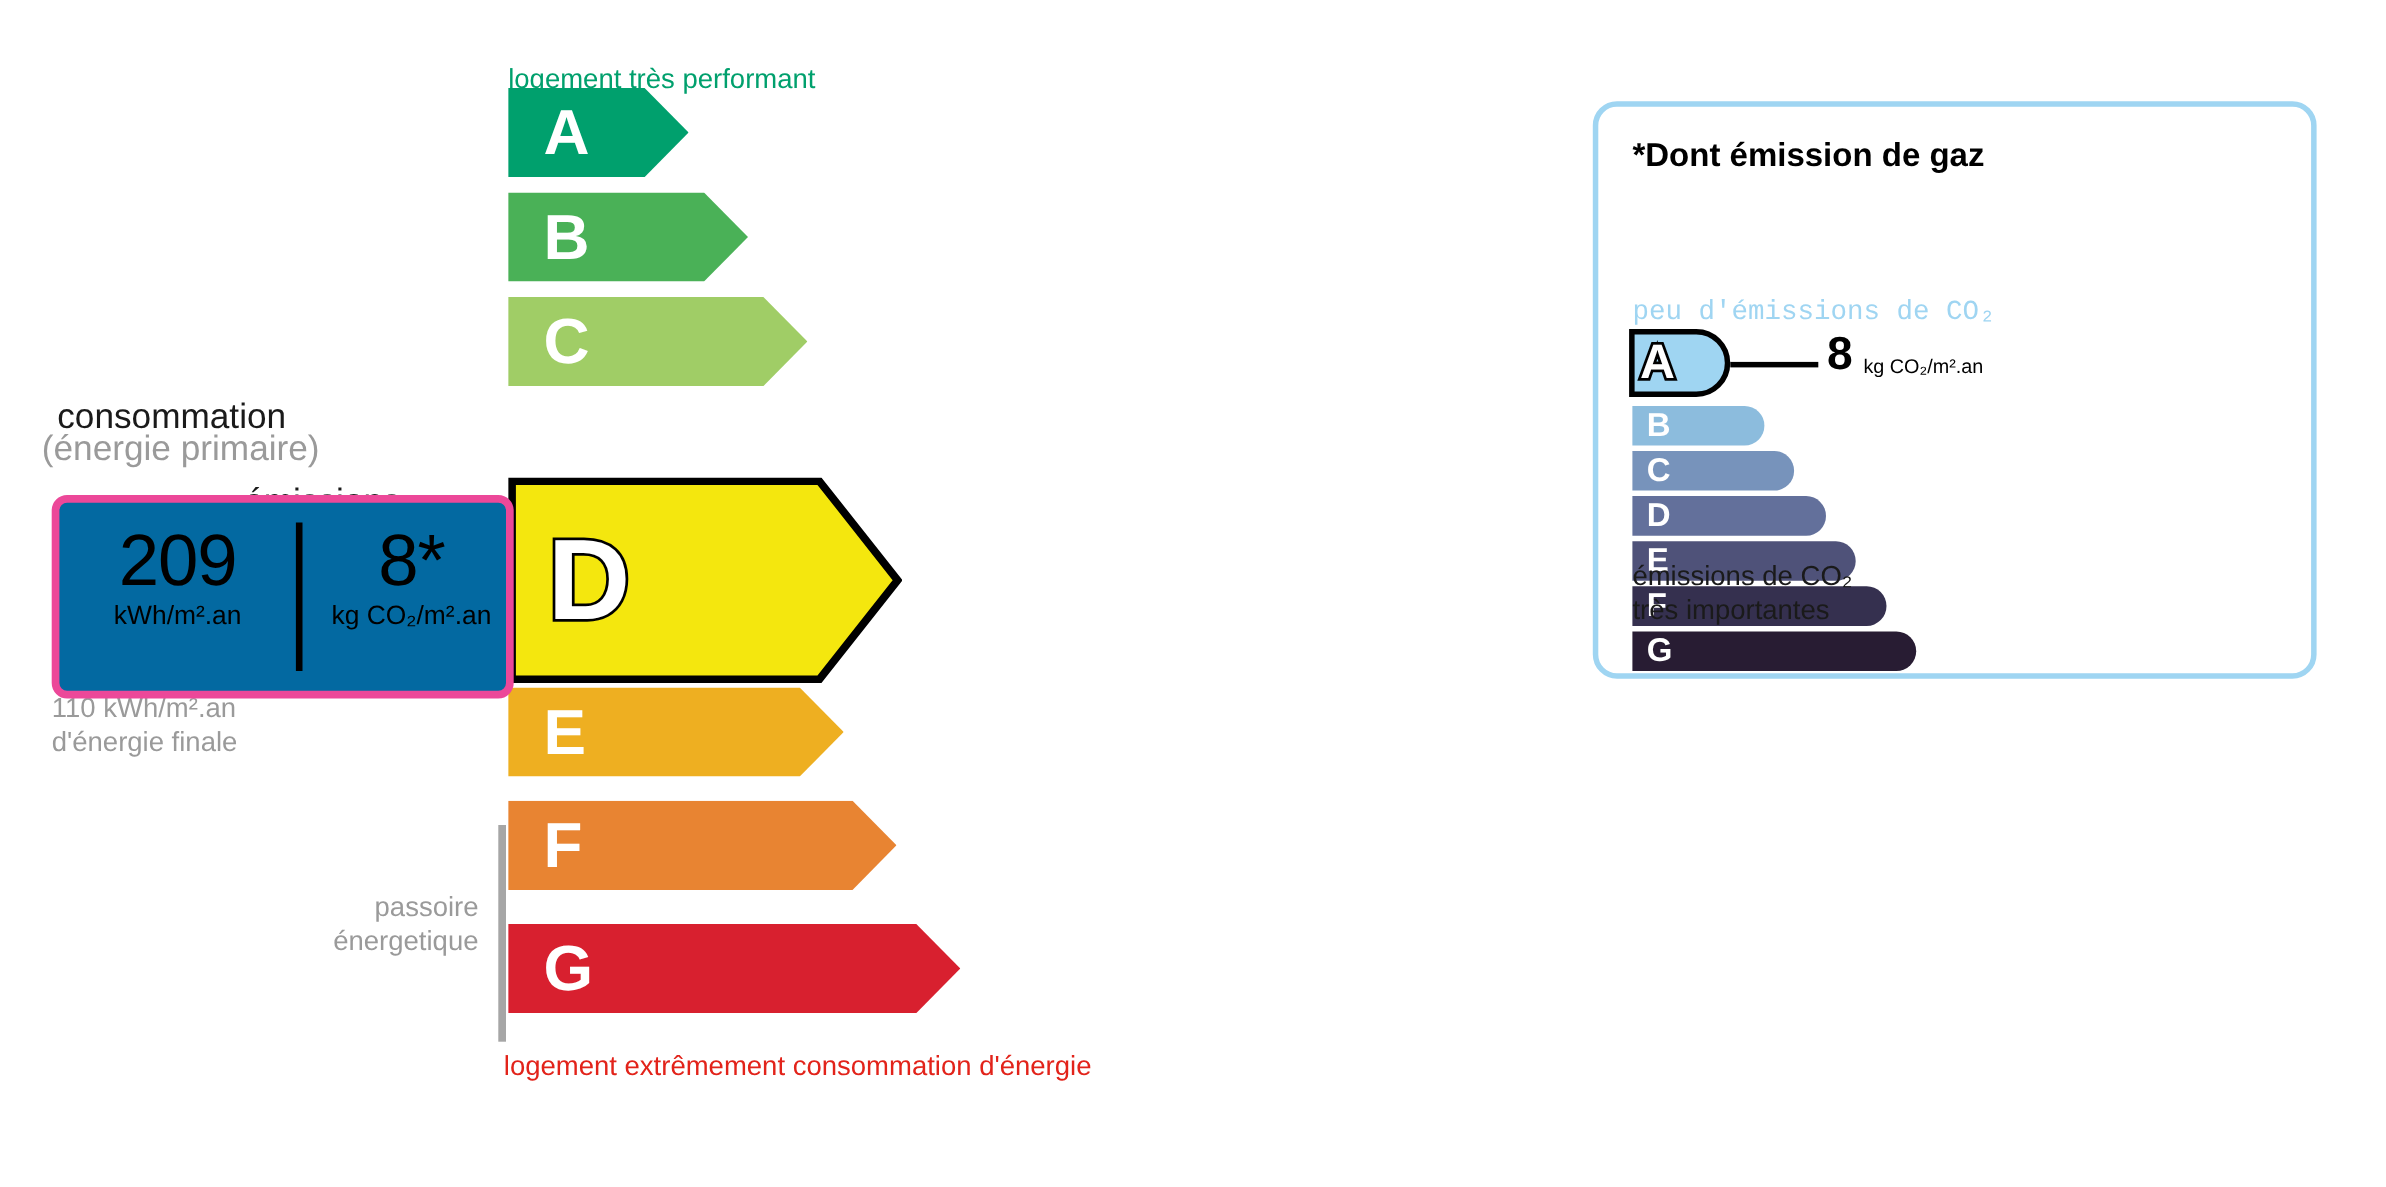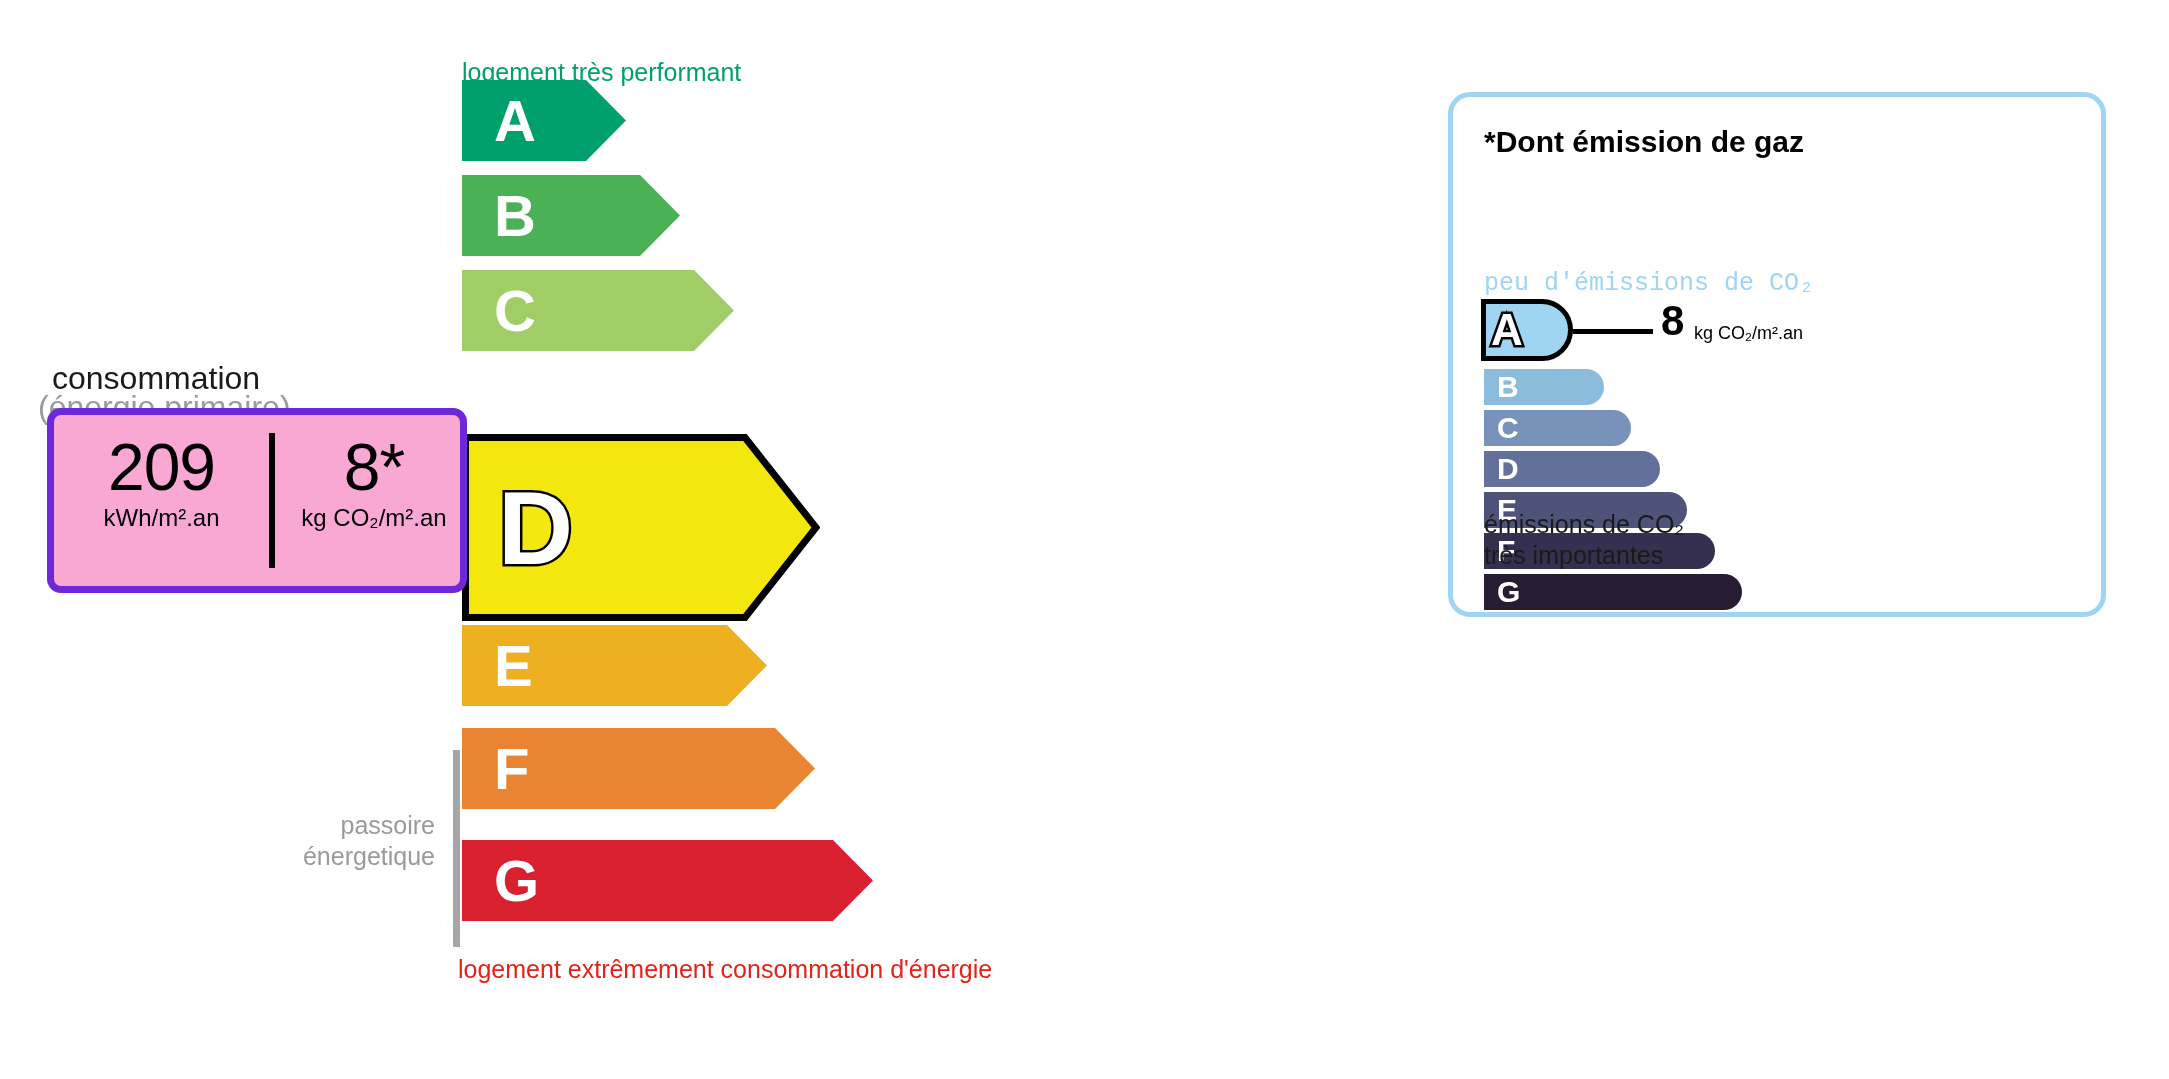--- a/index.html
+++ b/index.html
@@ -64,27 +64,27 @@
   #row-D .arrow-letter {
     color: #ffffff;
     -webkit-text-stroke: 5px #000000;
     paint-order: stroke fill;
   }
 
   
   #consumption-box {
     position: absolute;
     left: 47px;
-    top: 408px;
+    top: 450px;
     width: 420px;
     height: 185px;
-    border: 7px solid #6d28d9;
+    border: 7px solid #ec4899;
     border-radius: 14px;
     box-sizing: border-box;
-    background: #f9a8d4;
+    background: #0369a1;
     z-index: 5;
   }
   #consumption-box .divider {
     position: absolute;
     left: 215px;
     top: 18px;
     bottom: 18px;
     width: 6px;
     background: #000000;
   }
@@ -339,20 +339,24 @@
       <div class="value-num">209</div>
       <div class="value-unit">kWh/m².an</div>
     </div>
     <div class="divider"></div>
     <div class="value-cell" id="cell-emissions">
       <div class="value-num">8*</div>
       <div class="value-unit">kg CO₂/m².an</div>
     </div>
   </div>
 
+  <div class="footer-note">
+    <div>110 kWh/m².an</div>
+    <div>d'énergie finale</div>
+  </div>
 
   <div id="passoire-wrap">
     <div id="passoire-bar"></div>
     <div id="passoire-text">
       <div>passoire</div>
       <div>énergetique</div>
     </div>
   </div>
 </div>
 

